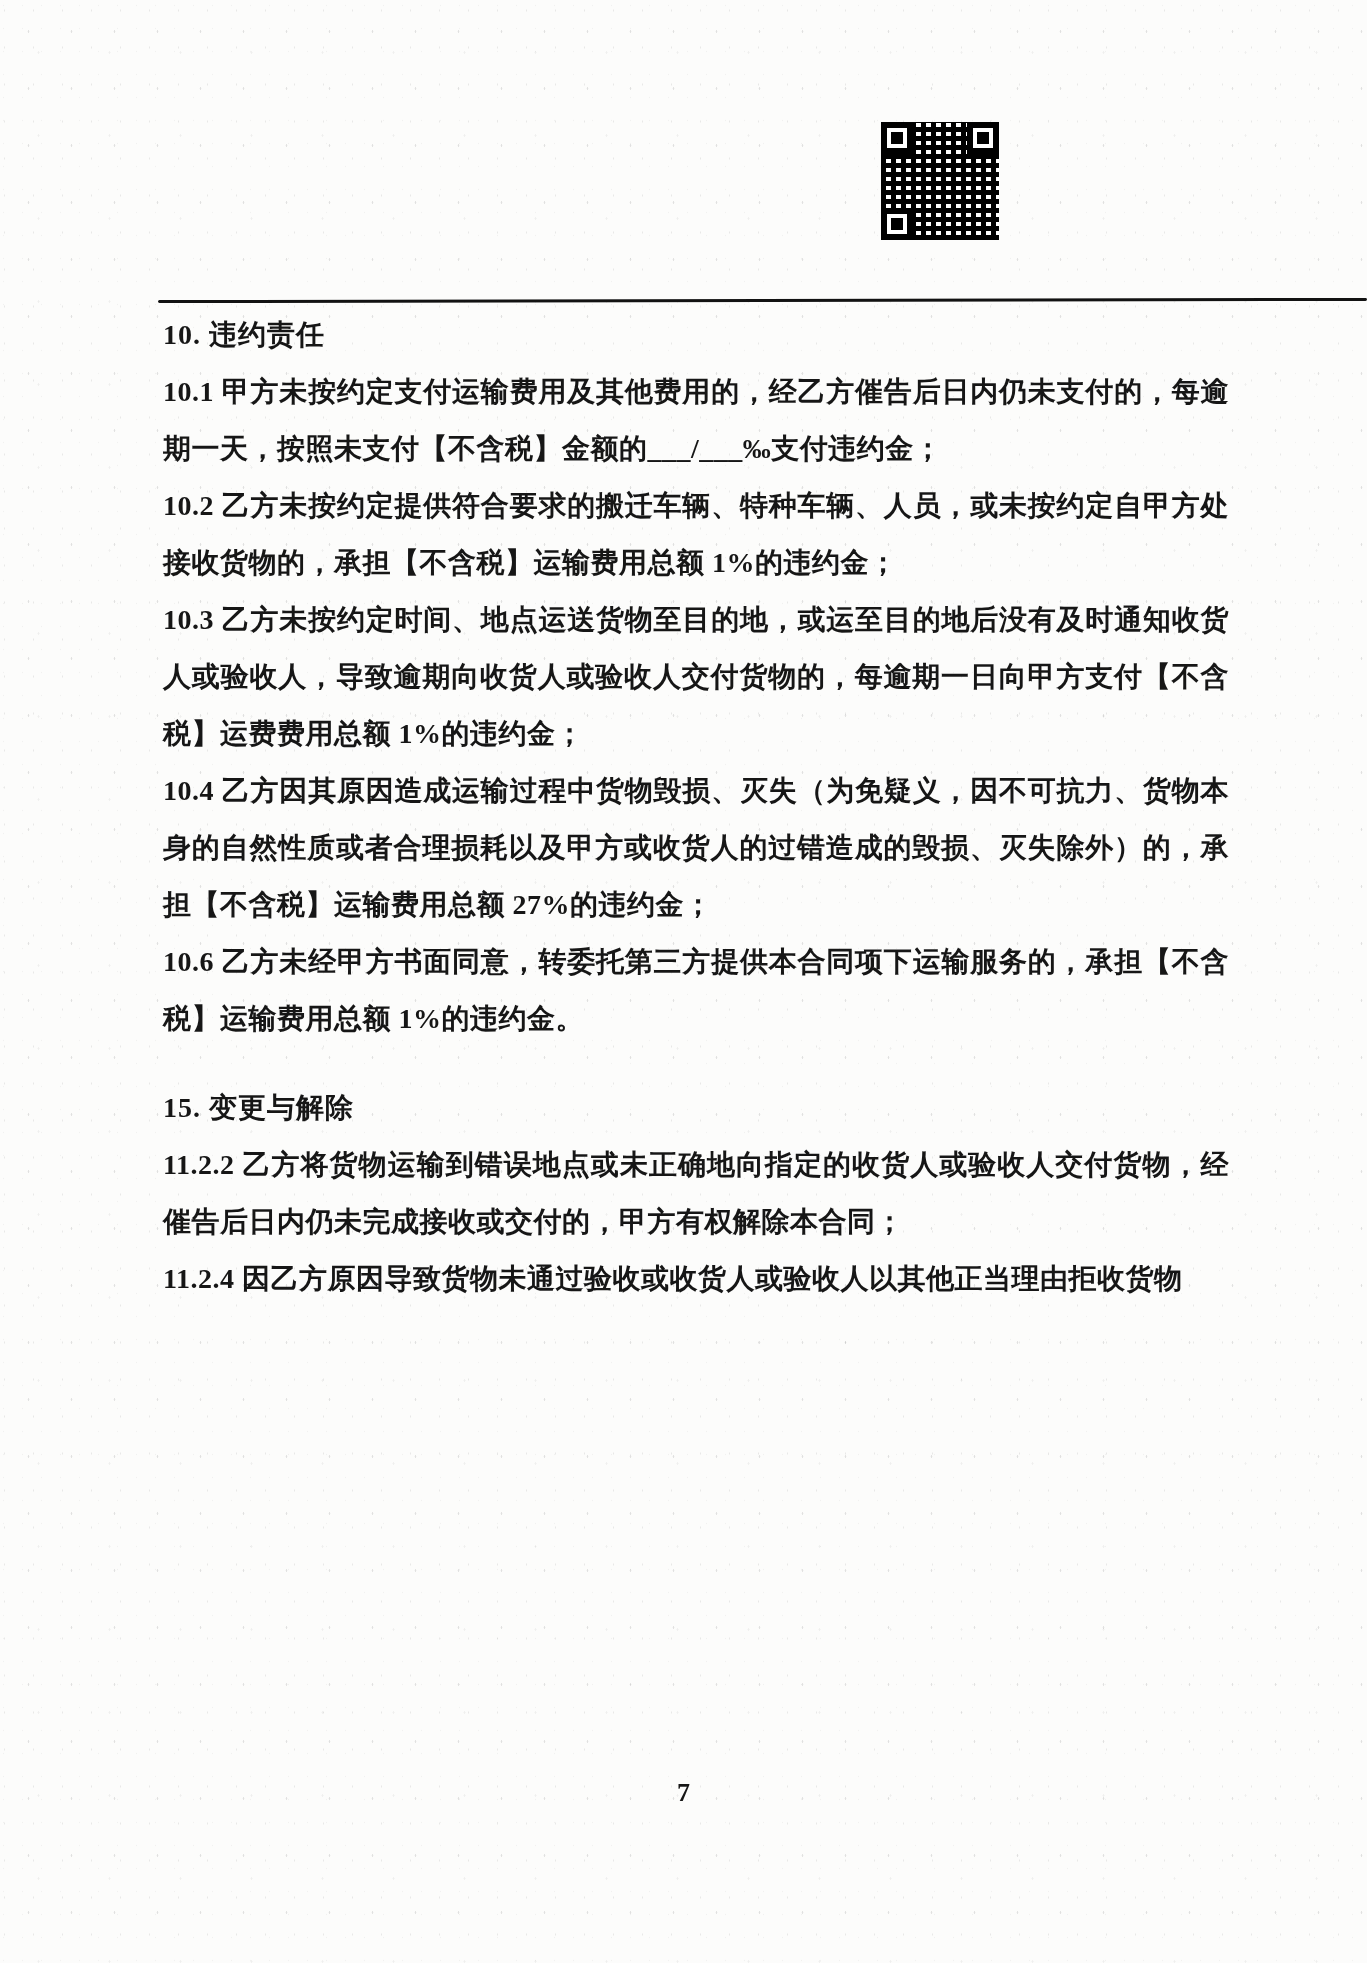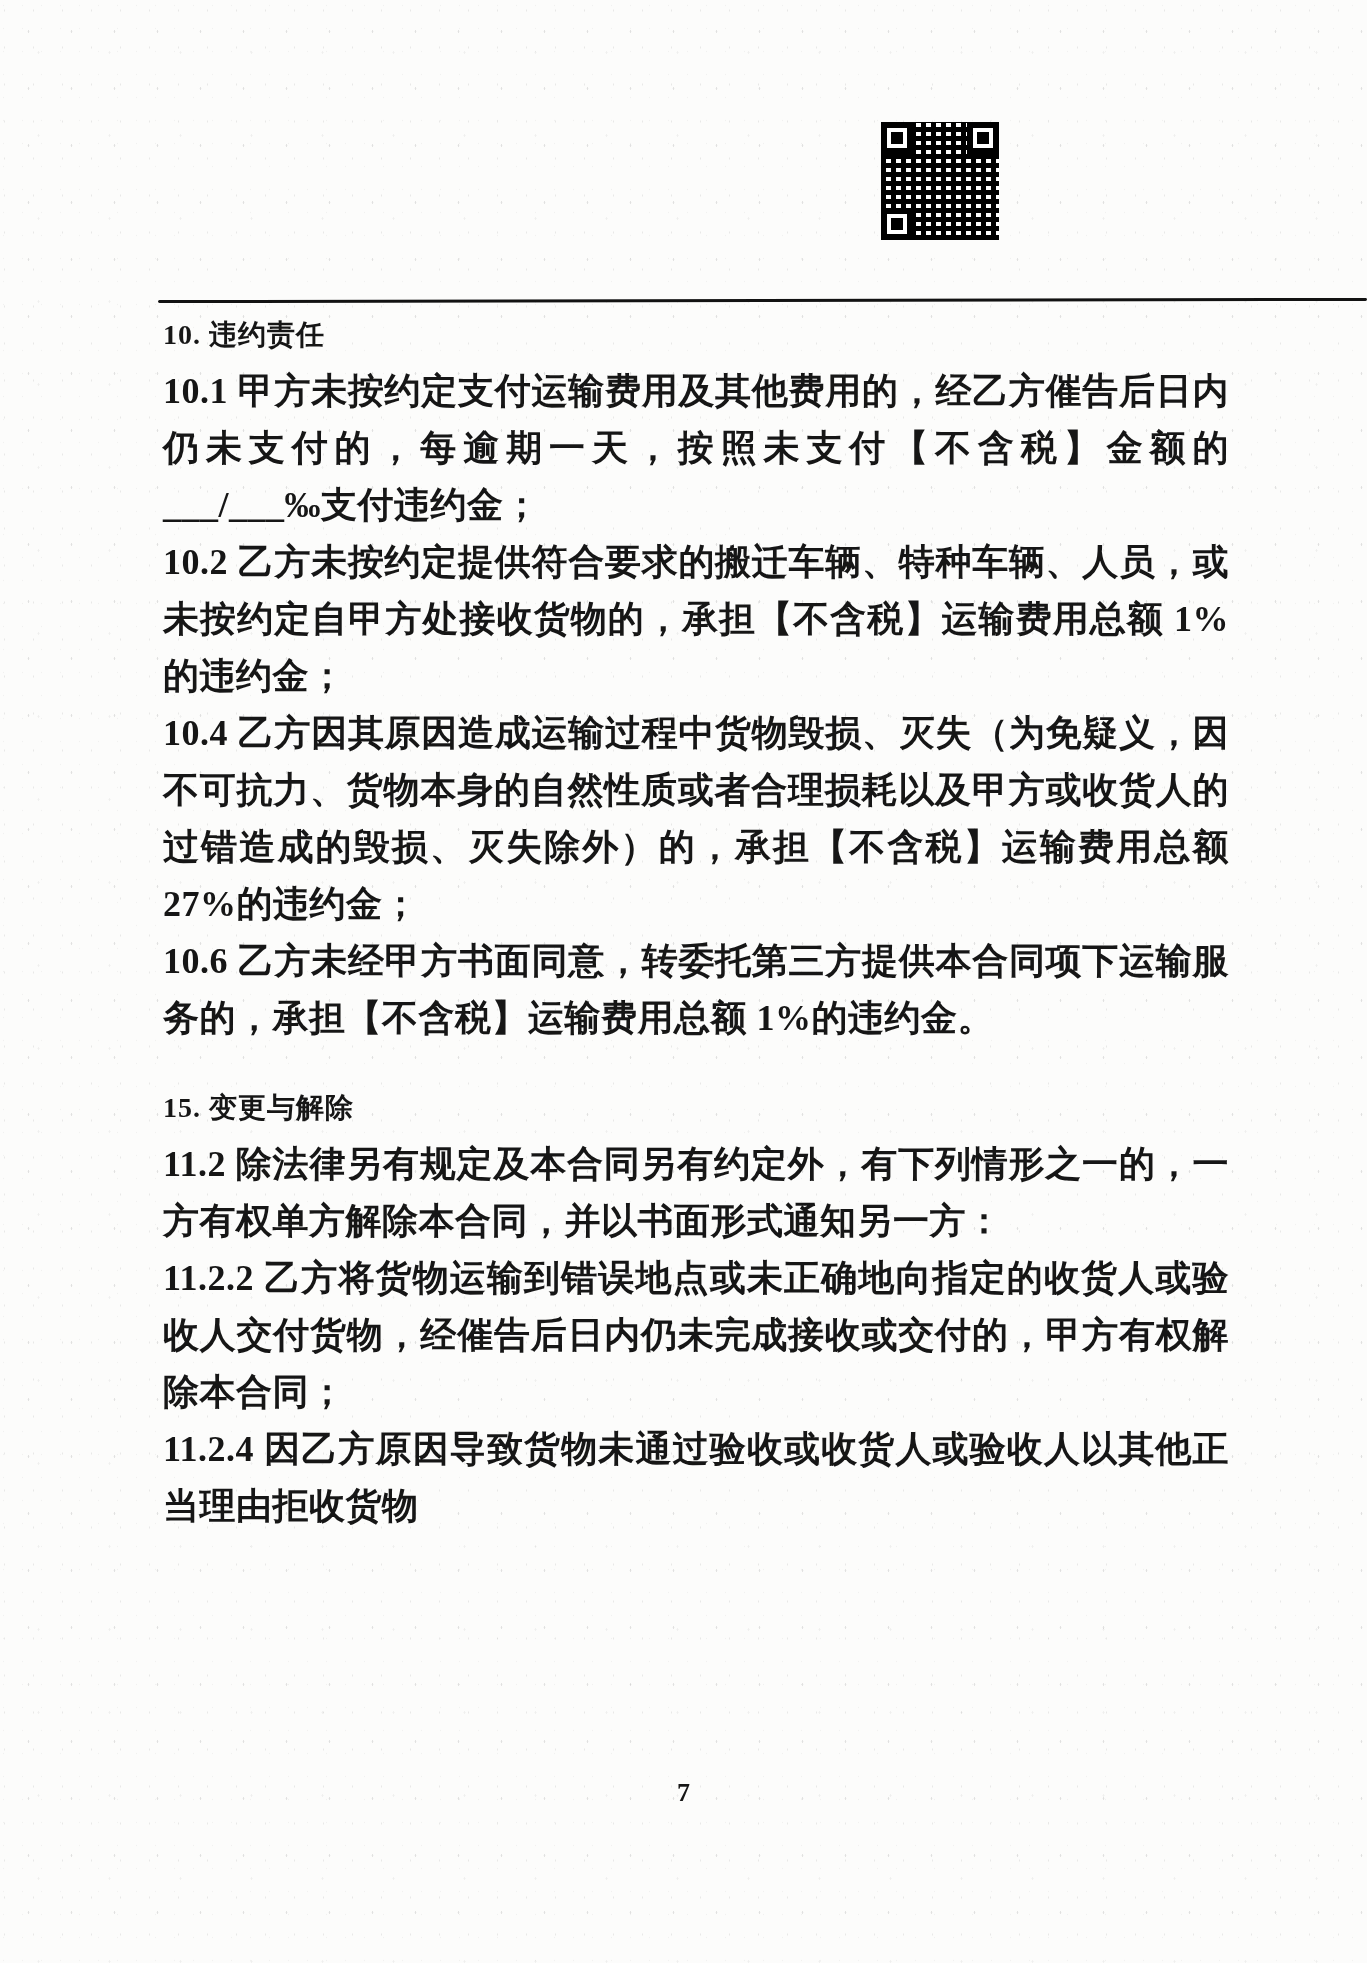--- a/index.html
+++ b/index.html
@@ -80,21 +80,21 @@
     width: 1066px;
   }
   .sec-heading {
     font-size: 28px;
     font-weight: 700;
     line-height: 57px;
     margin: 0;
     letter-spacing: 1px;
   }
   .clause {
-    font-size: 36px;
+    font-size: 28px;
     font-weight: 600;
     line-height: 57px;
     margin: 0;
     text-align: justify;
     text-align-last: left;
     letter-spacing: 0.5px;
   }
   .section-11 .sec-heading {
     margin-top: 32px;
   }
@@ -122,27 +122,27 @@
   </div>
 
   <div class="top-rule"></div>
 
   <div class="content">
 
     <div class="section-10">
       <h2 class="sec-heading">10. 违约责任</h2>
       <p class="clause">10.1 甲方未按约定支付运输费用及其他费用的，经乙方催告后日内仍未支付的，每逾期一天，按照未支付【不含税】金额的___/___‰支付违约金；</p>
       <p class="clause">10.2 乙方未按约定提供符合要求的搬迁车辆、特种车辆、人员，或未按约定自甲方处接收货物的，承担【不含税】运输费用总额 1%的违约金；</p>
+      <p class="clause">10.3 乙方未按约定时间、地点运送货物至目的地，或运至目的地后没有及时通知收货人或验收人，导致逾期向收货人或验收人交付货物的，每逾期一日向甲方支付【不含税】运费费用总额 1%的违约金；</p>
       <p class="clause">10.4 乙方因其原因造成运输过程中货物毁损、灭失（为免疑义，因不可抗力、货物本身的自然性质或者合理损耗以及甲方或收货人的过错造成的毁损、灭失除外）的，承担【不含税】运输费用总额 27%的违约金；</p>
       <p class="clause">10.6 乙方未经甲方书面同意，转委托第三方提供本合同项下运输服务的，承担【不含税】运输费用总额 1%的违约金。</p>
     </div>
 
     <div class="section-11">
       <h2 class="sec-heading">15. 变更与解除</h2>
-      <p class="clause">11.2 除法律另有规定及本合同另有约定外，有下列情形之一的，一方有权单方解除本合同，并以书面形式通知另一方：</p>
       <p class="clause">11.2.2 乙方将货物运输到错误地点或未正确地向指定的收货人或验收人交付货物，经催告后日内仍未完成接收或交付的，甲方有权解除本合同；</p>
       <p class="clause">11.2.4 因乙方原因导致货物未通过验收或收货人或验收人以其他正当理由拒收货物</p>
     </div>
 
   </div>
 
   <div class="page-number">7</div>
 
 </div>
 

